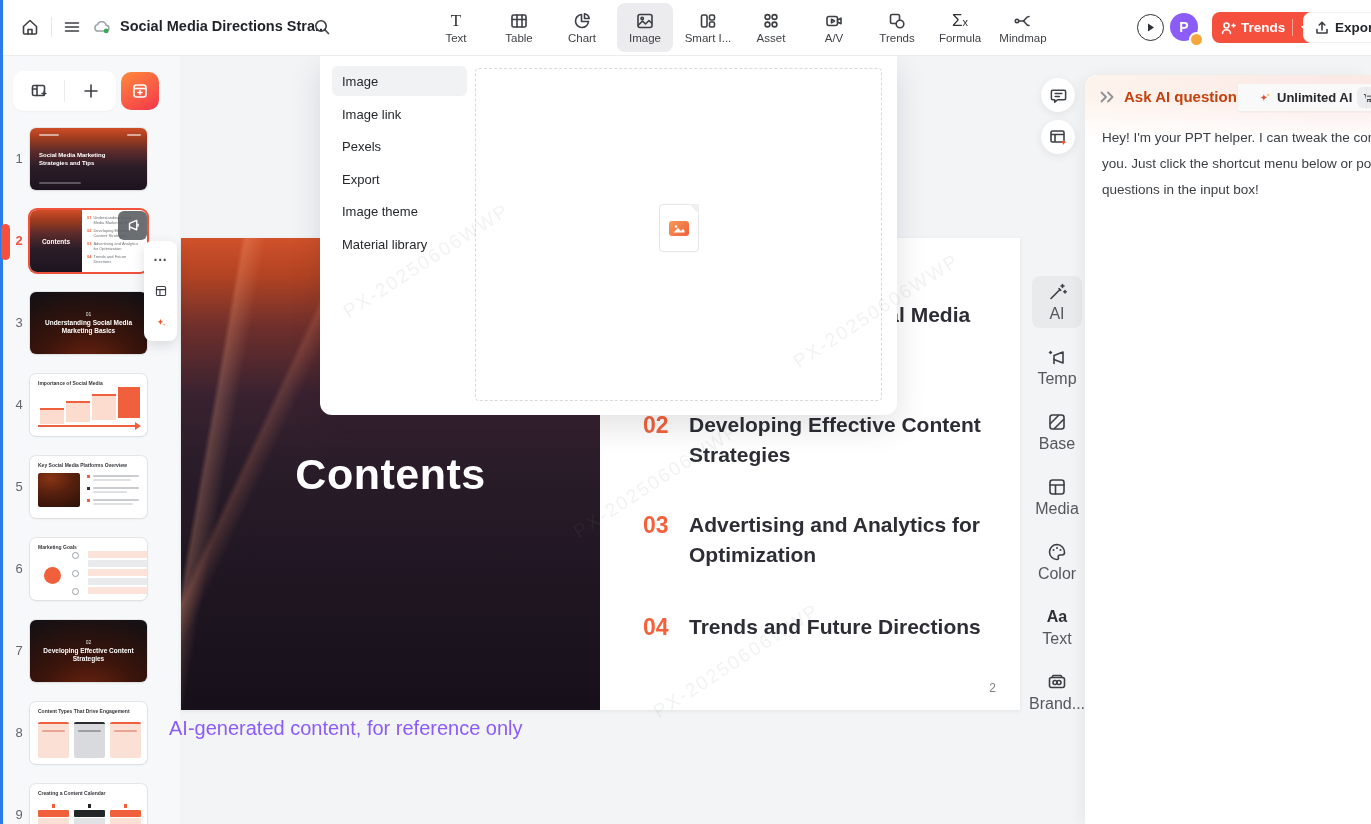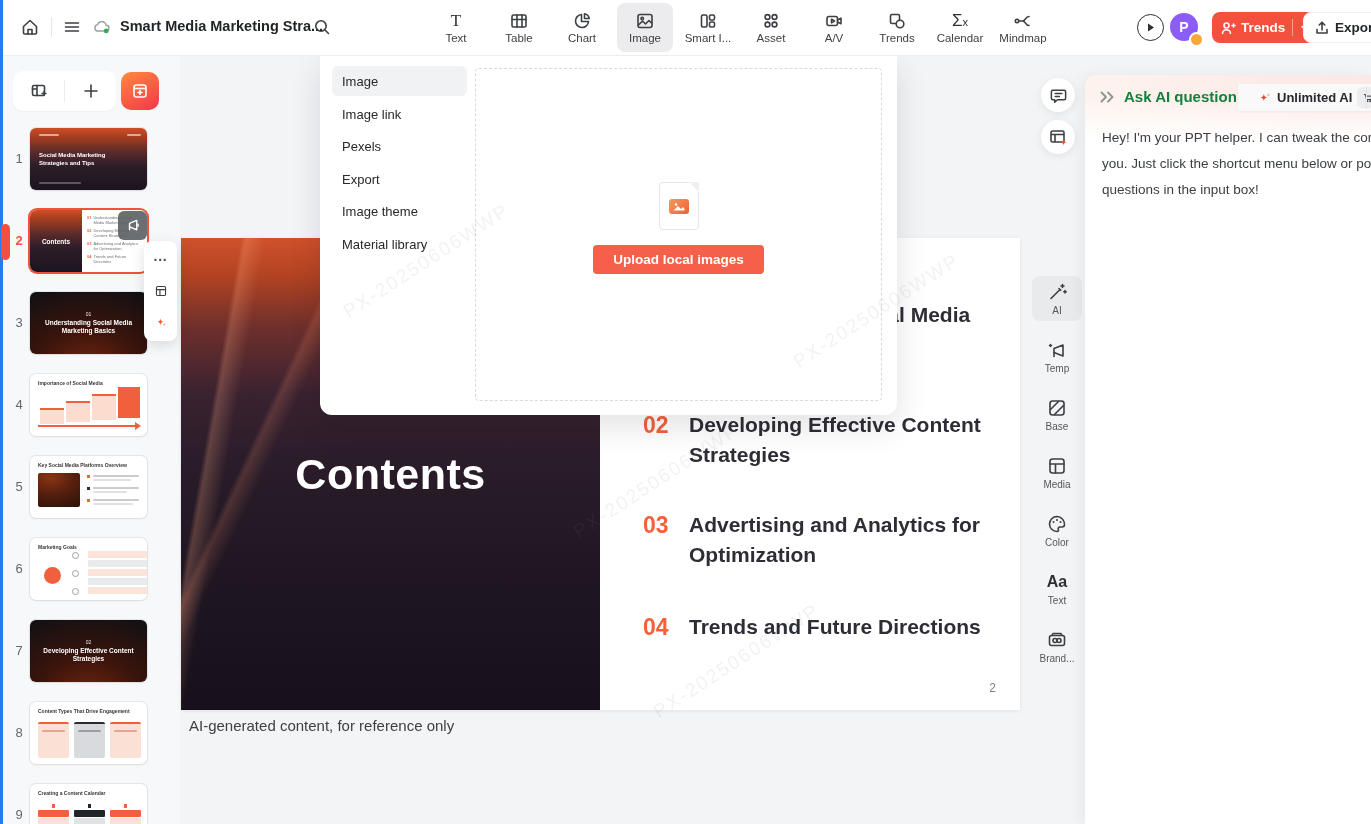--- a/index.html
+++ b/index.html
@@ -63,43 +63,43 @@
   #slide-img{position:absolute;left:0;top:0;width:419px;height:472px;
     background:
      linear-gradient(115deg,transparent 26%,rgba(255,150,110,.18) 27%,transparent 30%),
      linear-gradient(100deg,transparent 12%,rgba(255,170,130,.25) 13%,transparent 17%),
      linear-gradient(180deg,#d0512a 0%,#b24323 8%,#6e2f2c 19%,#3a2230 33%,#2a1c29 48%,#1f1622 72%,#17101a 100%)}
   #slide-title{position:absolute;left:0;top:212px;width:419px;text-align:center;color:#fff;font-size:43px;font-weight:700;letter-spacing:.5px}
   .sl-item{position:absolute;left:462px;display:flex;gap:12px}
   .sl-num{width:34px;font-size:23px;font-weight:700;color:#f4613b;line-height:30px}
   .sl-txt{font-size:21px;font-weight:600;color:#2d2d35;line-height:30px;width:330px}
   #slide-page{position:absolute;left:795px;top:443px;width:20px;text-align:right;font-size:12px;color:#7c7f84}
-  #canvas-note{position:absolute;left:189px;top:717px;font-size:15px;color:#404040}
+  #canvas-note{position:absolute;left:169px;top:717px;font-size:20px;color:#8b5cf6}
   .float-circle{position:absolute;left:1041px;width:34px;height:34px;border-radius:50%;background:#fff;box-shadow:0 2px 8px rgba(0,0,0,.08);display:flex;align-items:center;justify-content:center;border:none;cursor:pointer}
   
   #rail{position:absolute;left:1032px;top:276px;width:50px;display:flex;flex-direction:column;align-items:center;gap:13px;z-index:10}
   .rail-item{display:flex;flex-direction:column;align-items:center;gap:2px;padding:5px 4px;border-radius:8px;cursor:pointer;min-width:42px}
   .rail-item.active{background:#e9eaec}
-  .rail-label{font-size:10px;color:#54575b;white-space:nowrap}
+  .rail-label{font-size:16px;color:#54575b;white-space:nowrap}
   .rail-glyph{font-size:16px;font-weight:700;color:#2e3134;line-height:22px}
   
   #popup{position:absolute;left:320px;top:55px;width:577px;height:360px;background:#fff;border-radius:0 0 12px 12px;box-shadow:0 12px 32px rgba(15,20,30,.12);z-index:30}
   .pm-item{position:absolute;left:12px;width:125px;height:30px;border-radius:6px;font-size:13px;color:#26282b;display:flex;align-items:center;padding-left:10px;cursor:pointer}
   .pm-item.active{background:#f1f2f4}
   #upload-zone{position:absolute;left:155px;top:13px;width:405px;height:331px;border:1px dashed #d7d9dc;border-radius:4px;display:flex;flex-direction:column;align-items:center;justify-content:center}
   #file-icon{position:relative;width:38px;height:46px;background:#fff;border:1px solid #e3e5e8;border-radius:4px;margin-top:-14px}
   #file-fold{position:absolute;right:-1px;top:-1px;width:0;height:0;border-left:10px solid #eef0f2;border-top:10px solid #fff;transform:rotate(180deg)}
   #file-chip{position:absolute;left:9px;top:16px;width:20px;height:15px;border-radius:3px;background:linear-gradient(135deg,#f59a57,#f2603b);display:flex;align-items:center;justify-content:center}
   #upload-hint{margin-top:13px;width:310px;text-align:center;font-size:13px;line-height:17px;color:#a6a9ad}
   #upload-btn{margin-top:15px;background:#f5604a;color:#fff;border:none;border-radius:4px;font-size:13.5px;font-weight:600;padding:7px 20px;cursor:pointer}
   
   #ai-panel{position:absolute;left:1085px;top:75px;width:286px;height:749px;background:#fff;border-radius:12px 0 0 0;box-shadow:-4px 0 14px rgba(0,0,0,.05);z-index:20;overflow:visible}
   #ai-head-grad{position:absolute;left:0;top:0;width:286px;height:64px;border-radius:12px 0 0 0;background:linear-gradient(100deg,rgba(253,243,236,.95) 0%,rgba(251,232,229,.95) 80%);-webkit-mask-image:linear-gradient(180deg,#000 35%,transparent 100%);mask-image:linear-gradient(180deg,#000 35%,transparent 100%)}
   #ai-head{position:absolute;left:14px;top:13px;display:flex;align-items:center;gap:7px}
-  #ai-title{font-size:15px;font-weight:700;color:#15803d;white-space:nowrap}
+  #ai-title{font-size:15px;font-weight:700;color:#c2410c;white-space:nowrap}
   #ai-badge{position:absolute;left:153px;top:9px;height:27px;background:rgba(250,250,251,.92);border-radius:0;display:flex;align-items:center;gap:5px;padding:0 4px 0 20px;box-shadow:0 1px 2px rgba(0,0,0,.05)}
   #ai-badge-label{font-size:13px;font-weight:700;color:#26282b;white-space:nowrap}
   #ai-cart{width:22px;height:21px;border-radius:6px;background:#ededef;display:flex;align-items:center;justify-content:center;border:none;cursor:pointer}
   #ai-edge-div{position:absolute;left:281px;top:12px;width:1px;height:22px;background:#e4e6e8}
   #ai-msg{position:absolute;left:17px;top:50px;width:332px;font-size:13.5px;line-height:26px;color:#3b3e42}
   
   .wm{position:absolute;font-size:19px;letter-spacing:2px;color:rgba(120,124,130,.10);transform:rotate(-33deg);z-index:35;pointer-events:none;white-space:nowrap}
 </style>
 </head>
 <body>
@@ -116,21 +116,21 @@
     <svg class="ic" width="20" height="20" viewBox="0 0 20 20">
         <path d="M3.5 6h13M3.5 10h13M3.5 14h13"></path>
       </svg>
   </button>
   <button class="tb-btn" style="left:86px">
     <svg width="22" height="22" viewBox="0 0 22 22">
       <path d="M7 15.5h8.2a3.2 3.2 0 0 0 .4-6.4A5 5 0 0 0 6 8.4a3.6 3.6 0 0 0 1 7.1z" fill="none" stroke="#9aa0a6" stroke-width="1.6" stroke-linejoin="round"></path>
       <circle cx="15.6" cy="15.3" r="2.6" fill="#34a853"></circle>
     </svg>
   </button>
-  <div id="doc-title">Smart Media Marketing Stra...</div>
+  <div id="doc-title">Social Media Directions Stra...</div>
   <button class="tb-btn" style="left:306px">
     <svg class="ic" width="18" height="18" viewBox="0 0 18 18">
         <circle cx="8" cy="8" r="5.2"></circle>
         <path d="M12 12l3.5 3.5"></path>
       </svg>
   </button>
 
   <div id="tb-tools">
     <div class="tool">
       <span class="tool-glyph" style="font-family:'Liberation Serif',serif">T</span>
@@ -185,21 +185,21 @@
     </div>
     <div class="tool">
       <svg class="ic" width="20" height="20" viewBox="0 0 20 20">
           <rect x="3.5" y="3.5" width="9" height="9" rx="1.5"></rect>
           <circle cx="13" cy="13" r="3.8" fill="#fff"></circle>
         </svg>
       <span class="tool-label">Trends</span>
     </div>
     <div class="tool">
       <span class="tool-glyph">Σ<span style="font-size:11px">x</span></span>
-      <span class="tool-label">Calendar</span>
+      <span class="tool-label">Formula</span>
     </div>
     <div class="tool">
       <svg class="ic" width="20" height="20" viewBox="0 0 20 20">
           <circle cx="4" cy="10" r="1.7"></circle>
           <path d="M6 10h3.5M9.5 10c3.5 0 2.5-4.5 6.5-4.5M9.5 10c3.5 0 2.5 4.5 6.5 4.5"></path>
         </svg>
       <span class="tool-label">Mindmap</span>
     </div>
   </div>
 
@@ -522,21 +522,20 @@
   <div id="upload-zone">
     <div id="file-icon">
       <div id="file-fold"></div>
       <div id="file-chip">
         <svg width="14" height="11" viewBox="0 0 14 11">
             <circle cx="4" cy="3.5" r="1.3" fill="#fff"></circle>
             <path d="M1.5 9.5 6 5l3 3 2-2 1.5 1.8v1.7z" fill="#fff"></path>
           </svg>
       </div>
     </div>
-    <button id="upload-btn">Upload local images</button>
   </div>
 </div>
 
 <div id="ai-panel">
   <div id="ai-head-grad"></div>
   <div id="ai-head">
     <svg width="18" height="14" viewBox="0 0 18 14" style="stroke:#8e9196;fill:none;stroke-width:1.8;stroke-linecap:round;stroke-linejoin:round">
         <path d="M2.5 2.5 7 7l-4.5 4.5M9 2.5 13.5 7 9 11.5"></path>
       </svg>
     <span id="ai-title">Ask AI question</span>

